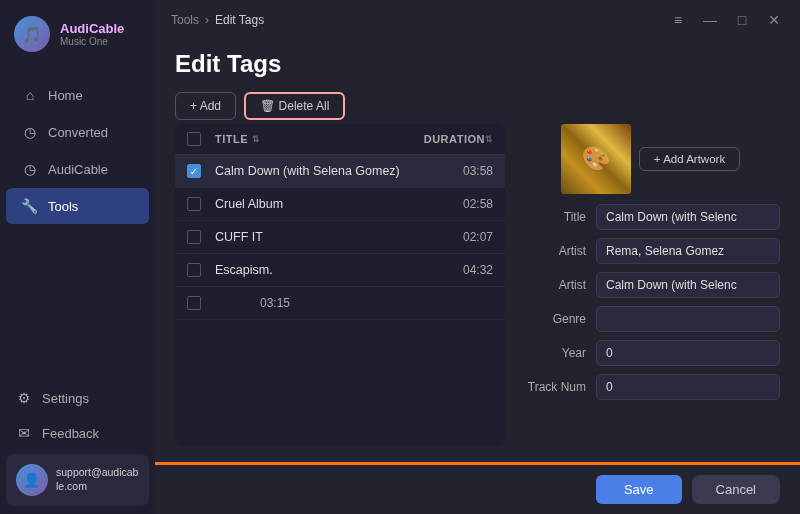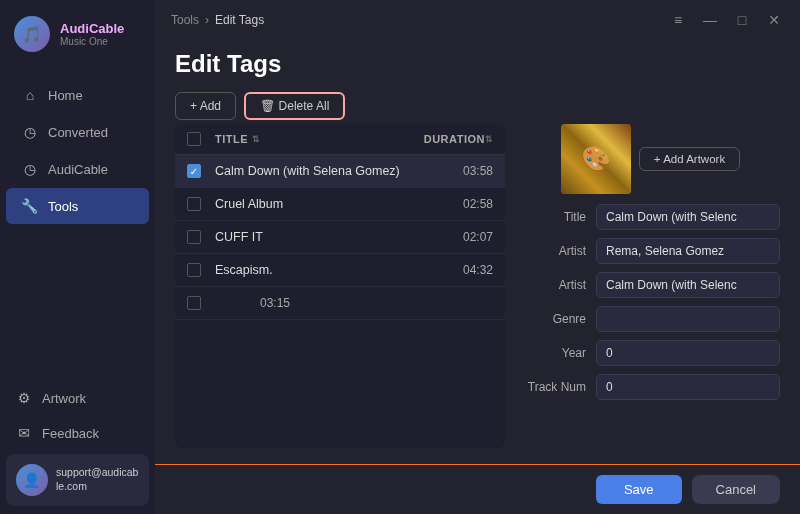--- a/index.html
+++ b/index.html
@@ -396,21 +396,21 @@
       outline: none;
     }
 
     
     .bottom-bar {
       display: flex;
       justify-content: flex-end;
       align-items: center;
       gap: 10px;
       padding: 10px 20px;
-      border-top: 1px solid #f97316;
+      border-top: 3px solid #f97316;
     }
     .btn-save {
       background: #4a7fe8;
       border: none;
       color: #fff;
       padding: 7px 28px;
       border-radius: 6px;
       font-size: 13px;
       cursor: pointer;
       font-weight: 500;
@@ -452,21 +452,21 @@
     </div>
     <div class="nav-item active">
       <span class="nav-icon">🔧</span>
       <span>Tools</span>
     </div>
   </div>
 
   <div class="sidebar-bottom">
     <div class="nav-item-bottom">
       <span class="nav-icon">⚙</span>
-      <span>Artwork</span>
+      <span>Settings</span>
     </div>
     <div class="nav-item-bottom">
       <span class="nav-icon">✉</span>
       <span>Feedback</span>
     </div>
     <div class="user-card">
       <div class="user-avatar">👤</div>
       <span class="user-email">support@audicable.com</span>
     </div>
   </div>

